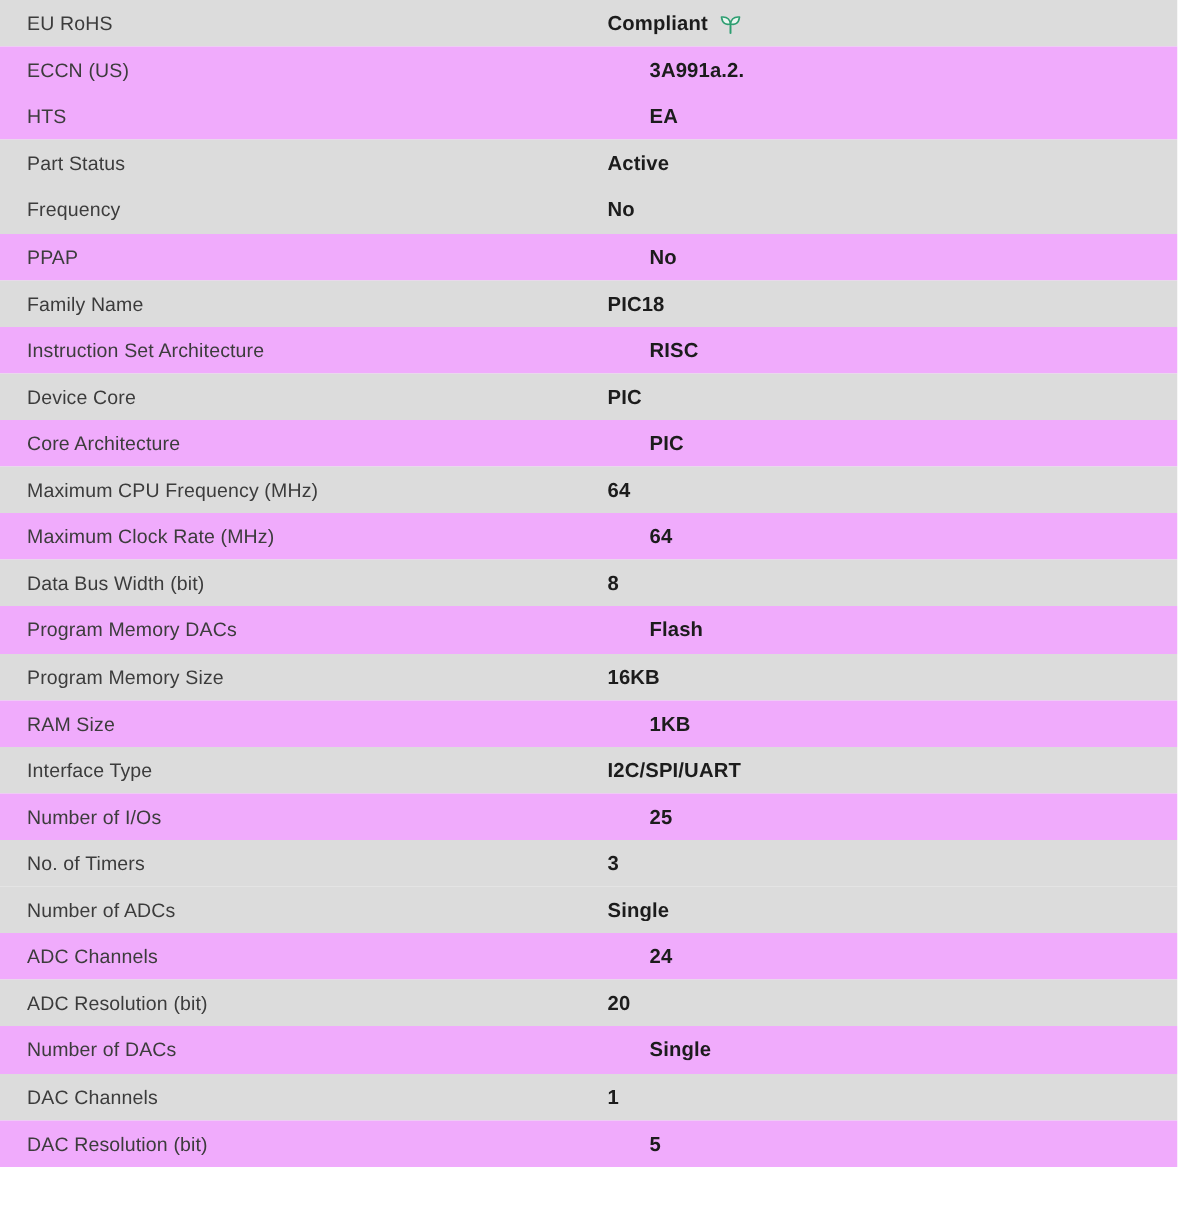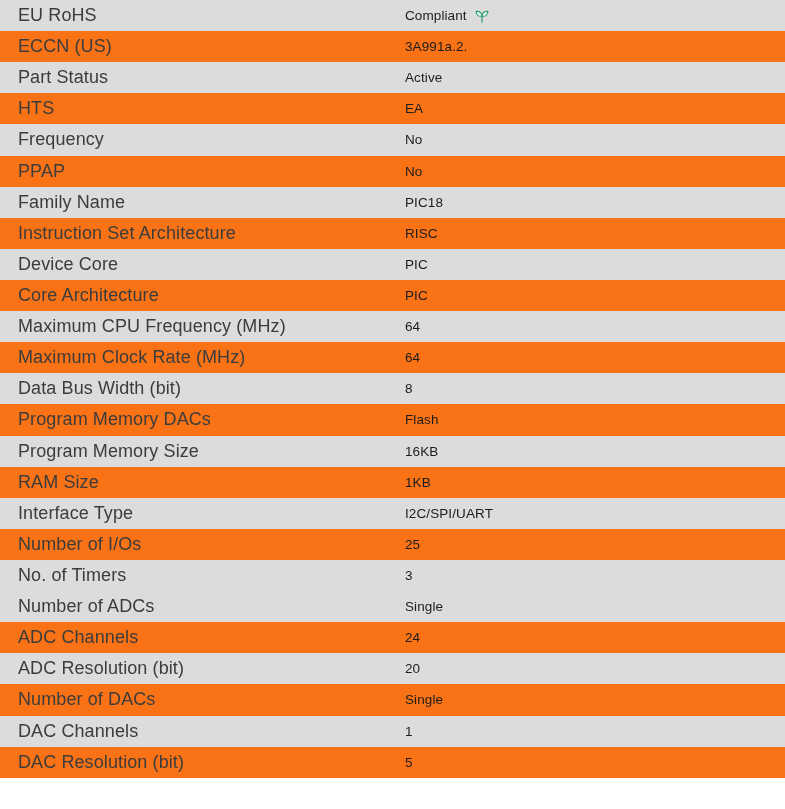--- a/index.html
+++ b/index.html
@@ -23,40 +23,41 @@
     height: calc(809px / 26);
     display: flex;
     flex-direction: row;
     align-items: center;
     box-sizing: border-box;
   }
   .spec-row.alt {
     background: #dcdcdc;
   }
   .spec-row.plain {
-    background: #f97316;
+    background: #f0abfc;
+    gap: 28px;
   }
   .cell-label {
     box-sizing: border-box;
     width: 405px;
     padding-left: 18px;
-    font-size: 18px;
+    font-size: 13px;
     font-weight: 400;
     color: #3c3c3c;
     letter-spacing: 0.1px;
     white-space: nowrap;
     overflow: hidden;
   }
   .cell-value {
     flex: 1;
     display: flex;
     align-items: center;
     gap: 7px;
     font-size: 13.5px;
-    font-weight: 400;
+    font-weight: 700;
     color: #1c1c1c;
     letter-spacing: 0.1px;
     white-space: nowrap;
     overflow: hidden;
   }
   .leaf-icon {
     display: inline-flex;
     align-items: center;
     margin-top: 1px;
     cursor: pointer;
@@ -81,34 +82,34 @@
 </div>
   </div>
 
   <div class="spec-row plain">
     <div class="cell-label">ECCN (US)</div>
     <div class="cell-value">
       <span class="value-text">3A991a.2.</span>
     </div>
   </div>
 
+  <div class="spec-row plain">
+    <div class="cell-label">HTS</div>
+    <div class="cell-value">
+      <span class="value-text">EA</span>
+    </div>
+  </div>
+
   <div class="spec-row alt">
     <div class="cell-label">Part Status</div>
     <div class="cell-value">
       <span class="value-text">Active</span>
     </div>
   </div>
 
-  <div class="spec-row plain">
-    <div class="cell-label">HTS</div>
-    <div class="cell-value">
-      <span class="value-text">EA</span>
-    </div>
-  </div>
-
   <div class="spec-row alt">
     <div class="cell-label">Frequency</div>
     <div class="cell-value">
       <span class="value-text">No</span>
     </div>
   </div>
 
   <div class="spec-row plain">
     <div class="cell-label">PPAP</div>
     <div class="cell-value">

